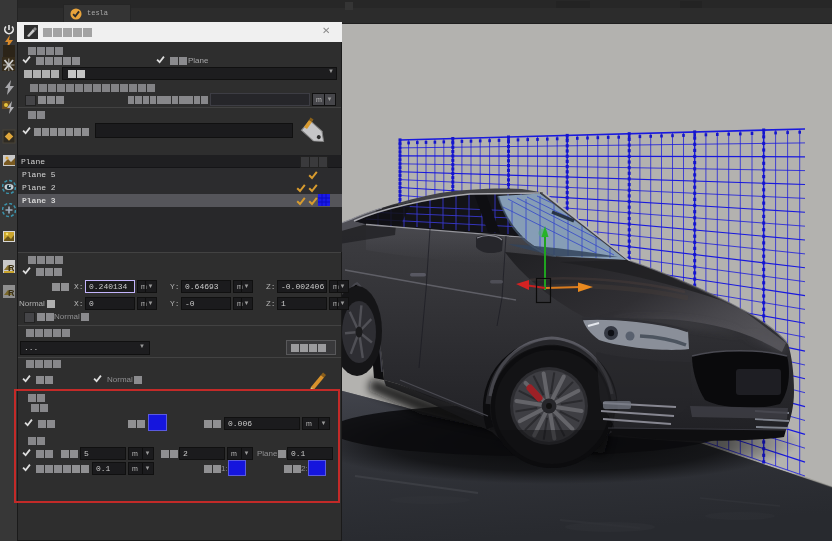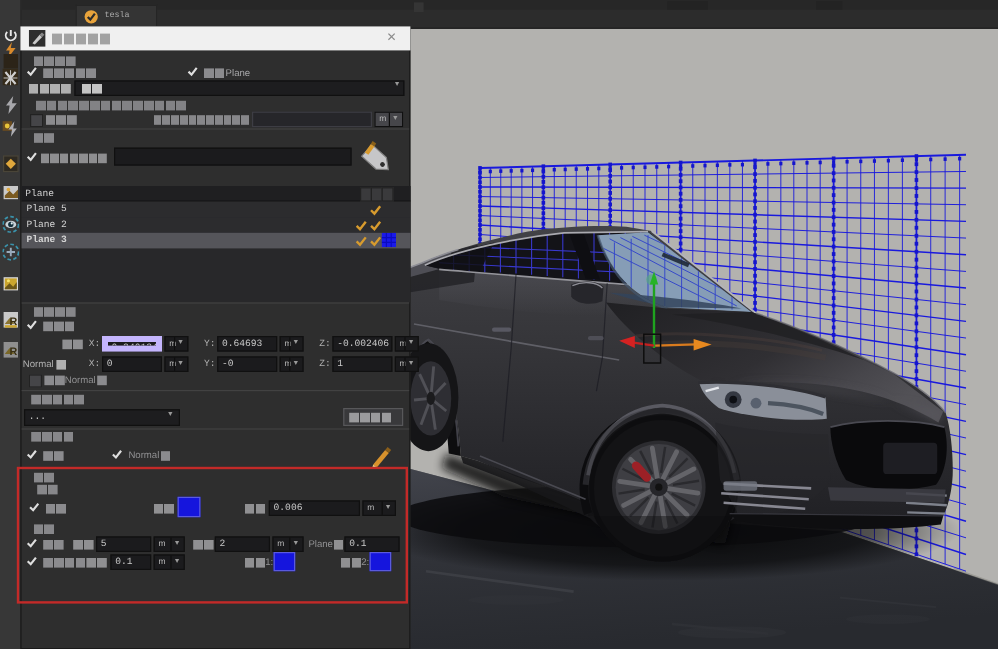--- a/index.html
+++ b/index.html
@@ -818,21 +818,21 @@
     <path d="M0,4 H12 M0,8 H12 M4,0 V12 M8,0 V12" stroke="#0b0bc0" stroke-width="1"></path>
   </svg>
 <div style="position:absolute;left:18px;top:252px;width:323px;height:1px;background:#424242"></div>
 <div style="position:absolute;left:28px;top:256px;width:35px;height:8px;background:repeating-linear-gradient(90deg,#87878a 0,#87878a 8px,transparent 8px,transparent 9px)"></div>
 <svg style="position:absolute;left:22px;top:266px" width="9" height="9" viewBox="0 0 10 10">
     <path d="M1.2,5.2 L4,8 L8.8,1.8" stroke="#dedede" stroke-width="2" fill="none"></path>
   </svg>
 <div style="position:absolute;left:36px;top:268px;width:26px;height:8px;background:repeating-linear-gradient(90deg,#8b8b8e 0,#8b8b8e 8px,transparent 8px,transparent 9px)"></div>
 <div style="position:absolute;left:52px;top:283px;width:17px;height:8px;background:repeating-linear-gradient(90deg,#909092 0,#909092 8px,transparent 8px,transparent 9px)"></div>
 <div style="position:absolute;left:74px;top:282px;color:#b0b0b0;font: 8px 'Liberation Mono',monospace;white-space:nowrap">X:</div>
-<div style="position:absolute;left:85px;top:280px;width:50px;height:13px;background:#1b1b1d;border:5px solid #c4b5fd;box-sizing:border-box;color:#c9c9c9;font:8px 'Liberation Mono',monospace;line-height:11px;padding-left:3px;overflow:hidden">0.240134</div>
+<div style="position:absolute;left:85px;top:280px;width:50px;height:13px;background:#1b1b1d;border:1px solid #c4b5fd;box-sizing:border-box;color:#c9c9c9;font:8px 'Liberation Mono',monospace;line-height:11px;padding-left:3px;overflow:hidden">0.240134</div>
 <div style="position:absolute;left:137px;top:280px;width:20px;height:13px;background:#1b1b1d;border:1px solid #101010;box-sizing:border-box;color:#bbb;font:7px 'Liberation Sans',sans-serif;line-height:11px"><span style="padding-left:3px">m</span><span style="position:absolute;right:1px;top:0;width:9px;height:11px;border-left:1px solid #0e0e0e;color:#999;text-align:center;font-size:6px;line-height:11px">▼</span></div>
 <div style="position:absolute;left:170px;top:282px;color:#b0b0b0;font: 8px 'Liberation Mono',monospace;white-space:nowrap">Y:</div>
 <div style="position:absolute;left:181px;top:280px;width:50px;height:13px;background:#1b1b1d;border:1px solid #101010;box-sizing:border-box;color:#c9c9c9;font:8px 'Liberation Mono',monospace;line-height:11px;padding-left:3px;overflow:hidden">0.64693</div>
 <div style="position:absolute;left:233px;top:280px;width:20px;height:13px;background:#1b1b1d;border:1px solid #101010;box-sizing:border-box;color:#bbb;font:7px 'Liberation Sans',sans-serif;line-height:11px"><span style="padding-left:3px">m</span><span style="position:absolute;right:1px;top:0;width:9px;height:11px;border-left:1px solid #0e0e0e;color:#999;text-align:center;font-size:6px;line-height:11px">▼</span></div>
 <div style="position:absolute;left:266px;top:282px;color:#b0b0b0;font: 8px 'Liberation Mono',monospace;white-space:nowrap">Z:</div>
 <div style="position:absolute;left:277px;top:280px;width:50px;height:13px;background:#1b1b1d;border:1px solid #101010;box-sizing:border-box;color:#c9c9c9;font:8px 'Liberation Mono',monospace;line-height:11px;padding-left:3px;overflow:hidden">-0.002406</div>
 <div style="position:absolute;left:329px;top:280px;width:20px;height:13px;background:#1b1b1d;border:1px solid #101010;box-sizing:border-box;color:#bbb;font:7px 'Liberation Sans',sans-serif;line-height:11px"><span style="padding-left:3px">m</span><span style="position:absolute;right:1px;top:0;width:9px;height:11px;border-left:1px solid #0e0e0e;color:#999;text-align:center;font-size:6px;line-height:11px">▼</span></div>
 <div style="position:absolute;left:19px;top:299px;color:#b0b0b0;font: 8px 'Liberation Sans',sans-serif;white-space:nowrap">Normal</div>
 <div style="position:absolute;left:47px;top:300px;width:8px;height:8px;background:repeating-linear-gradient(90deg,#b0b0b0 0,#b0b0b0 8px,transparent 8px,transparent 9px)"></div>
 <div style="position:absolute;left:74px;top:299px;color:#b0b0b0;font: 8px 'Liberation Mono',monospace;white-space:nowrap">X:</div>

